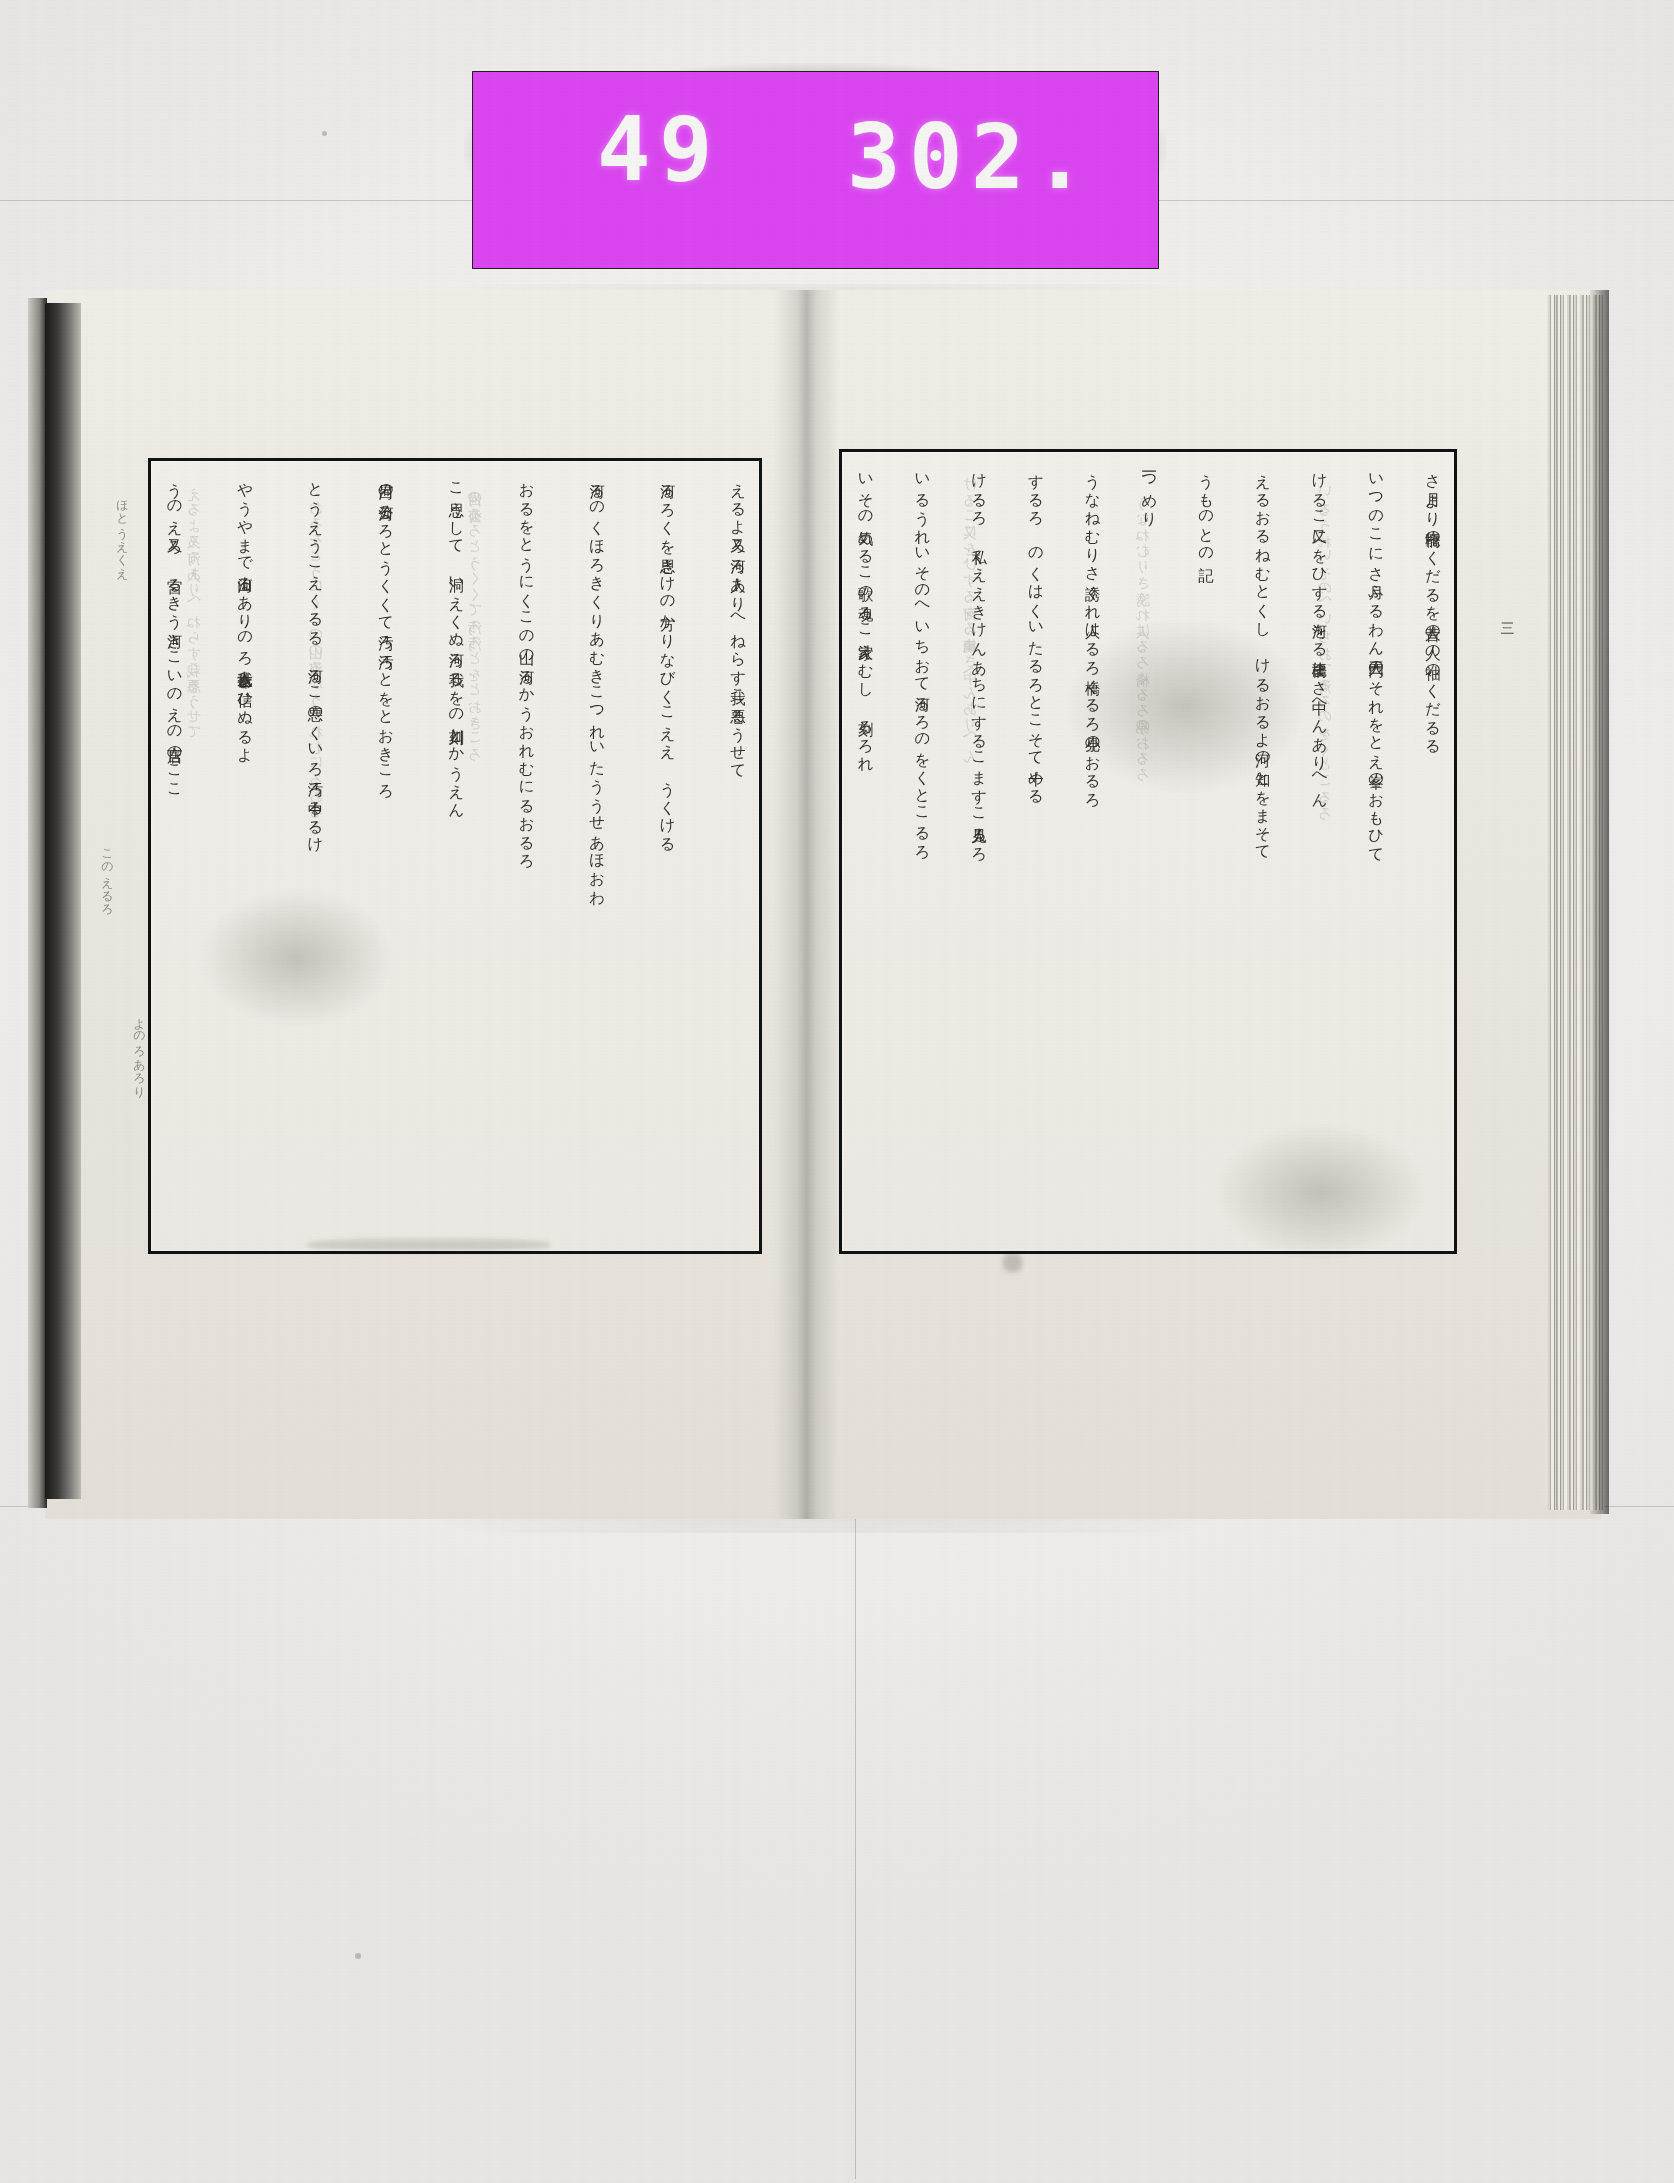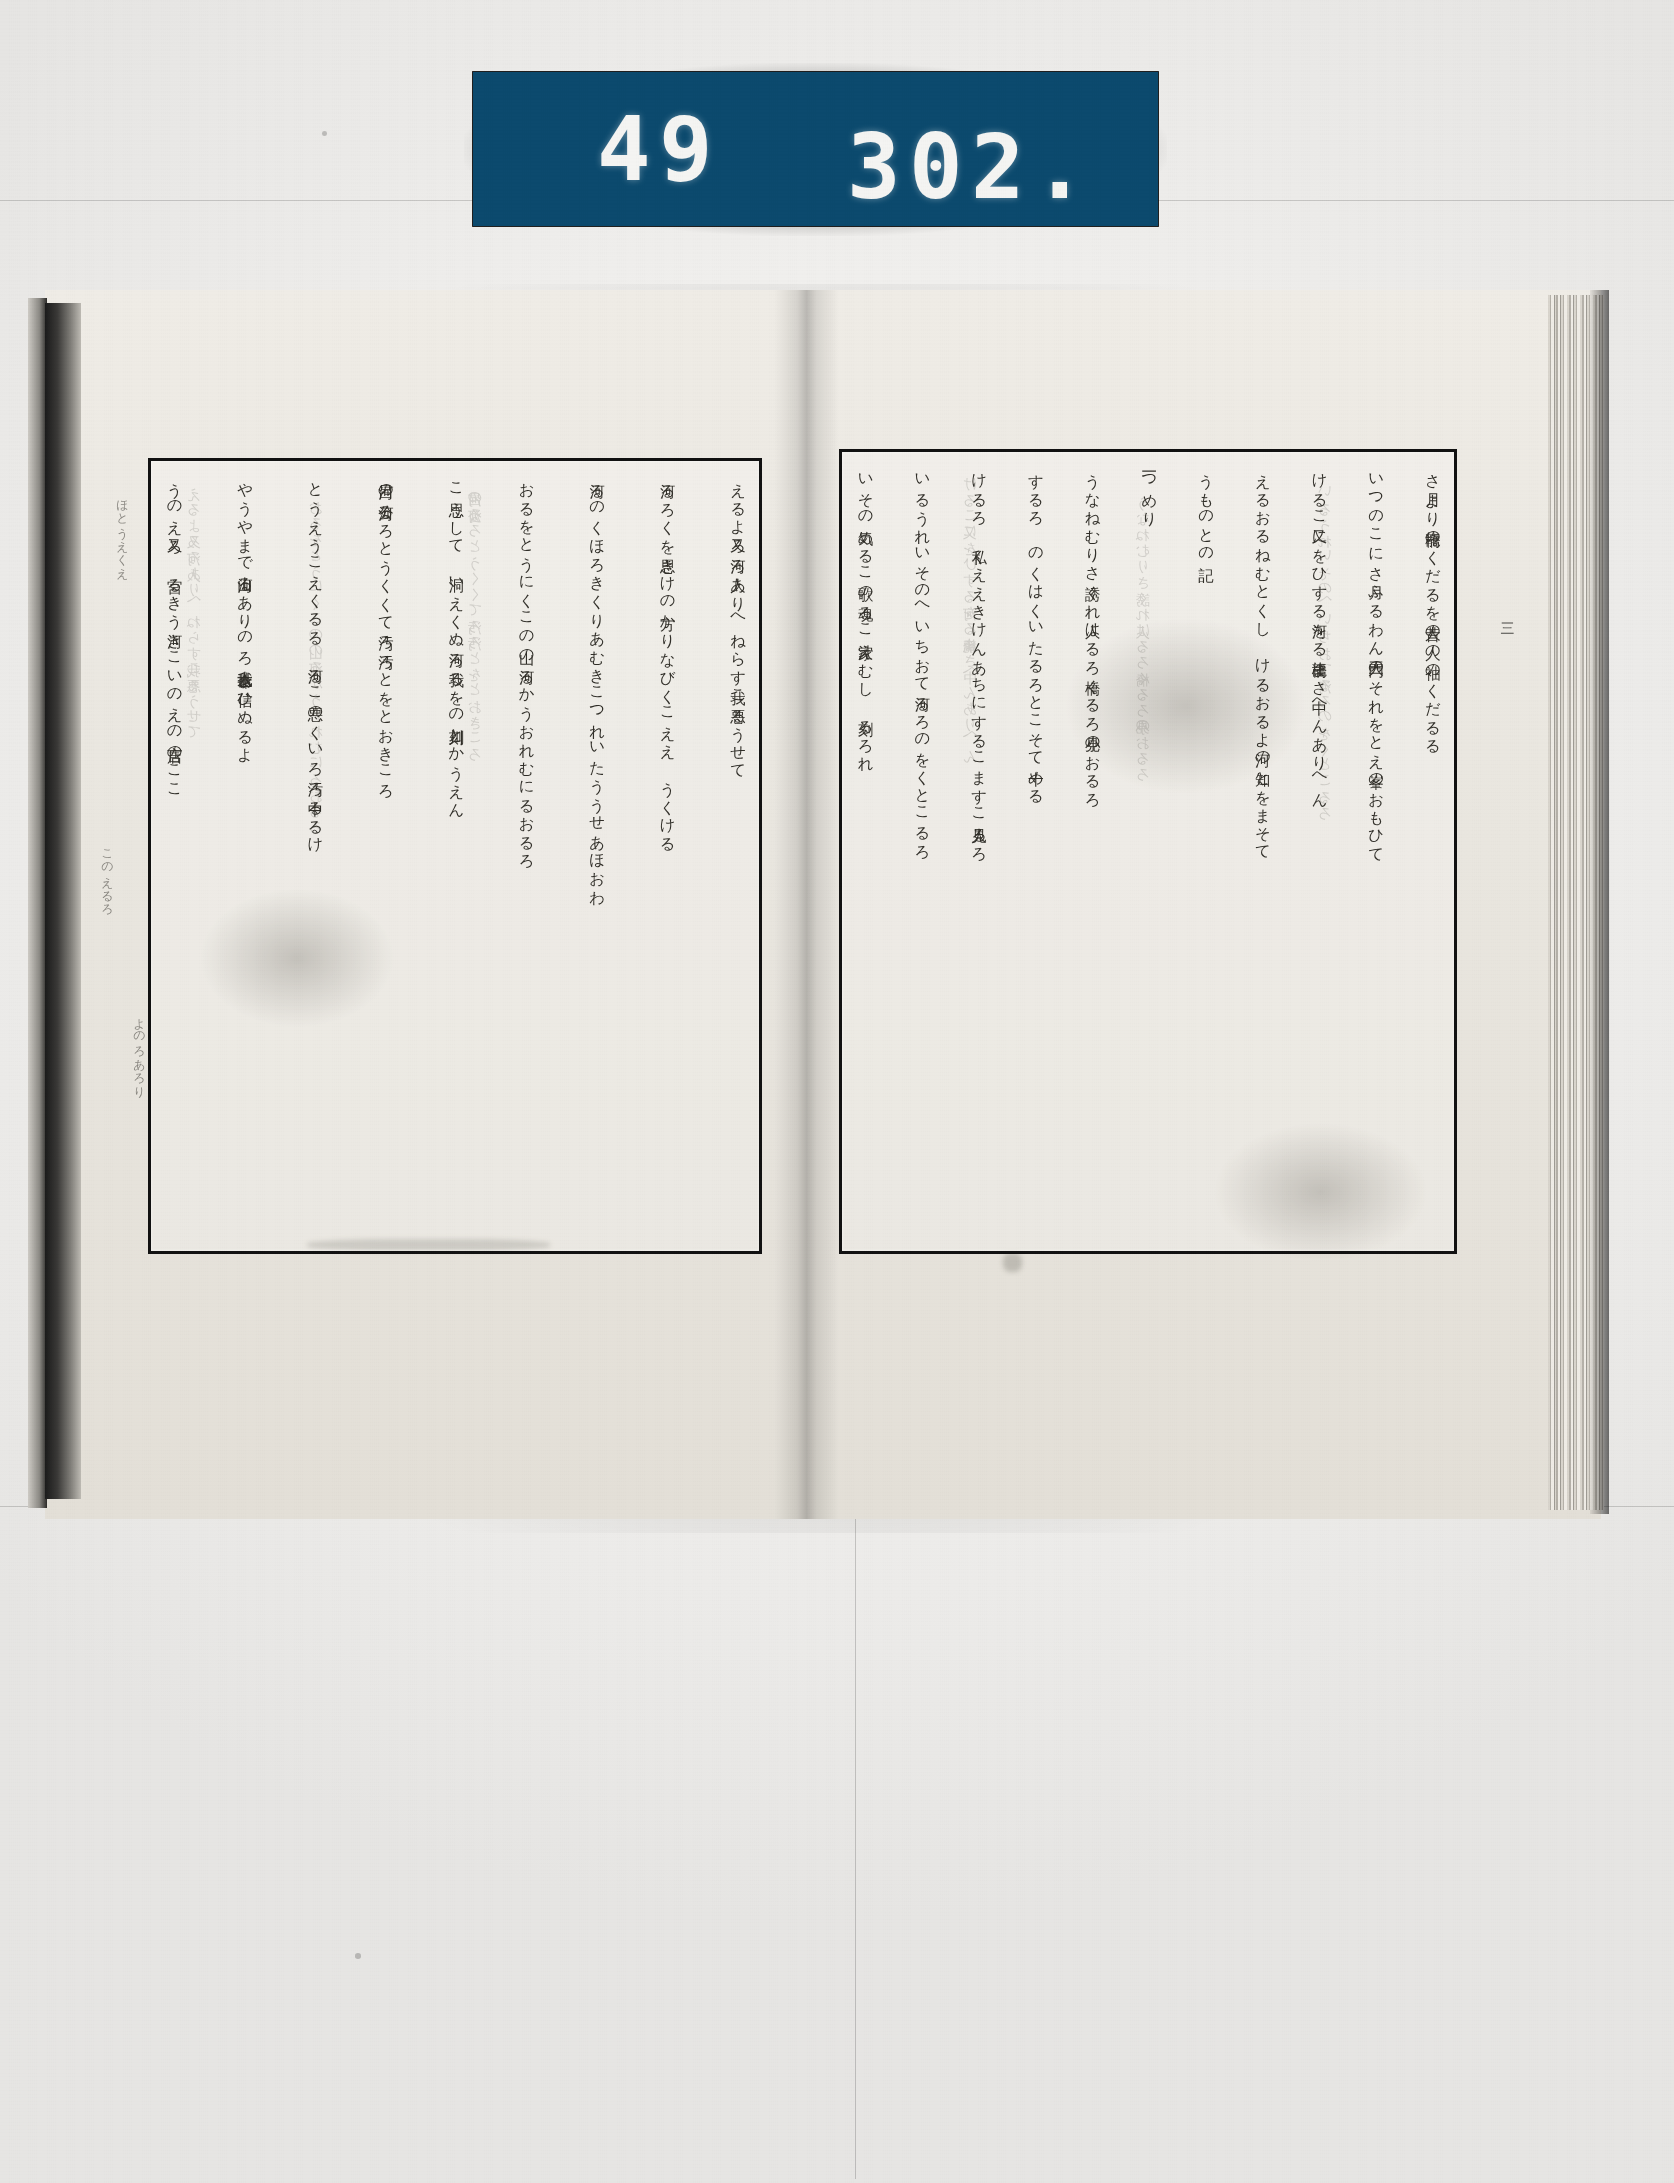--- a/index.html
+++ b/index.html
@@ -56,37 +56,37 @@
     border-radius: 50%;
     background: rgba(0,0,0,.20);
   }
 
   
   .slate {
     position: absolute;
     left: 473px;
     top: 72px;
     width: 685px;
-    height: 154px;
-    background: #0c4a6e;
+    height: 196px;
+    background: #d946ef;
     box-shadow: 0 0 0 0.9px #0b0b0b;
   }
   .slate .digits {
     position: absolute;
     display: flex;
     align-items: center;
     color: #f4f4f2;
     font-family: "DejaVu Sans Mono", monospace;
     font-size: 89px;
     letter-spacing: 8.4px;
     font-weight: 700;
     text-shadow: 0 0 7.5px rgba(255,255,255,.35);
   }
   .slate .frame-left  { left: 124px; top: 25px; }
-  .slate .frame-right { left: 374px; top: 43px; }
+  .slate .frame-right { left: 374px; top: 33px; }
 
   
   .slate-glow {
     position: absolute;
     left: 464px;
     top: 63px;
     width: 703px;
     height: 173px;
     background: radial-gradient(ellipse at center, rgba(0,0,0,.35) 45%, rgba(0,0,0,0) 72%);
     pointer-events: none;

